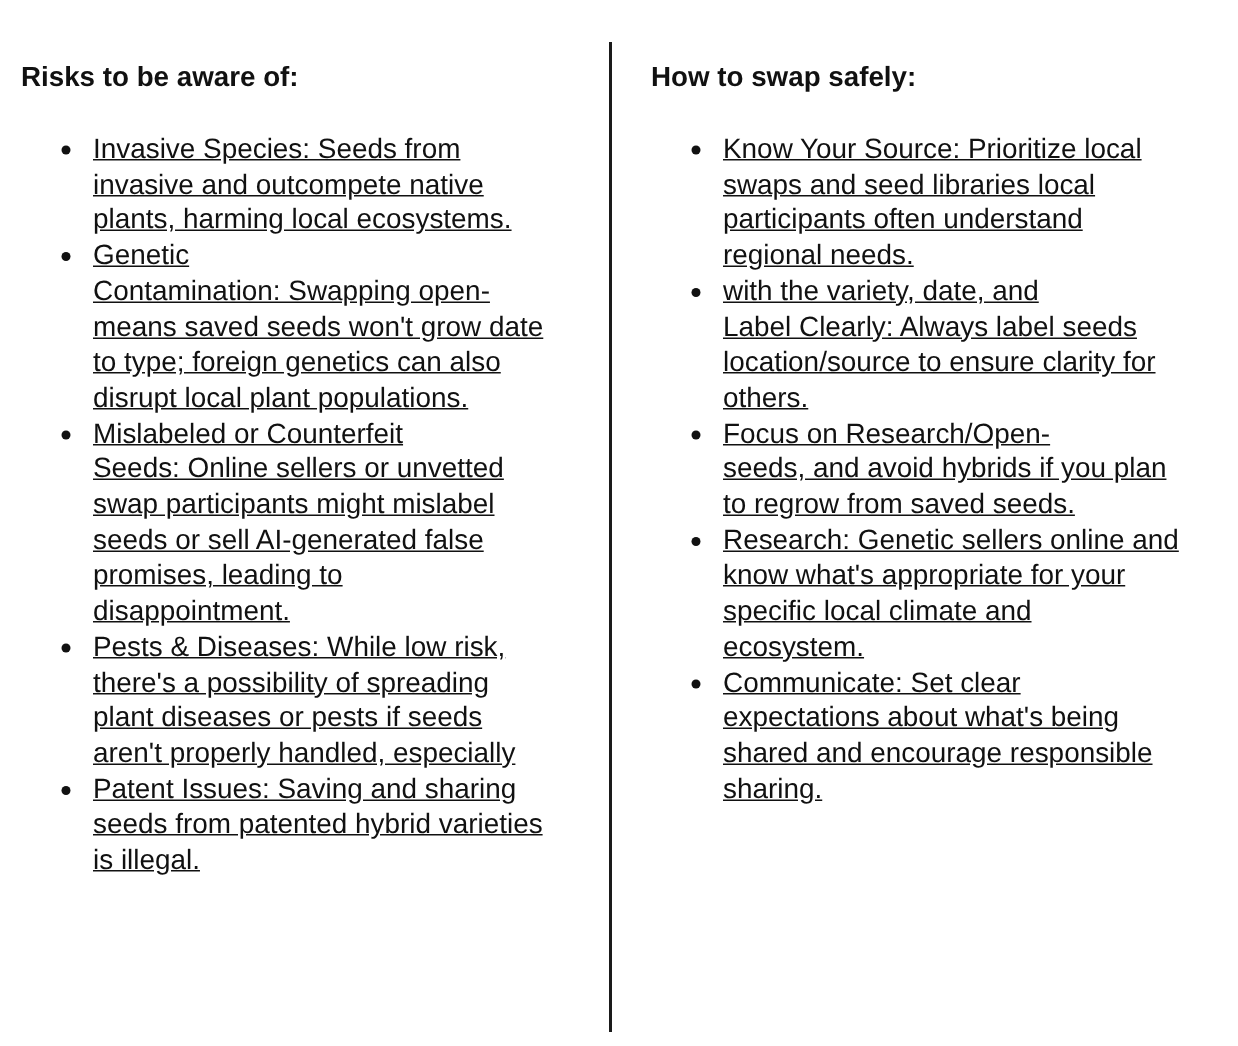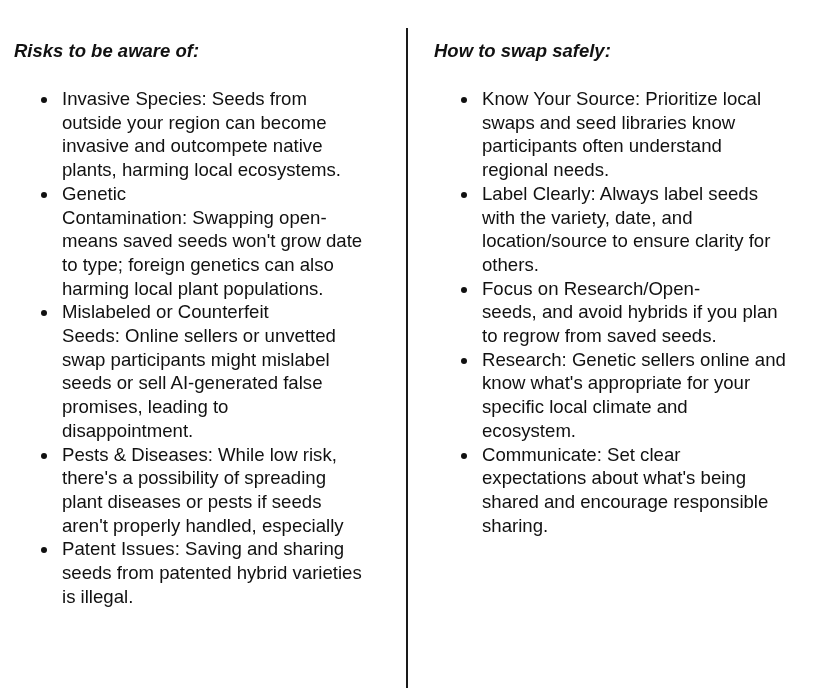--- a/index.html
+++ b/index.html
@@ -21,21 +21,20 @@
     }
     .col-left { left: 14px; width: 380px; }
     .col-right { left: 434px; width: 380px; }
     .heading {
       position: absolute;
       top: 39px;
       left: 0;
       margin: 0;
       font-size: 18.5px;
       font-weight: bold;
-      font-style: italic;
       line-height: 24px;
       white-space: nowrap;
     }
     .list {
       position: absolute;
       top: 87px;
       left: 0;
       margin: 0;
       padding: 0;
       list-style: none;
@@ -52,50 +51,50 @@
       left: 27px;
       top: 10px;
       width: 6px;
       height: 6px;
       border-radius: 50%;
       background: #111111;
     }
     .line {
       display: block;
       white-space: nowrap;
+      text-decoration: underline;
     }
     .divider {
       position: absolute;
       left: 406px;
       top: 28px;
       width: 2px;
       height: 660px;
       background: #1a1a1a;
     }
   </style>
 </head>
 <body>
 
 <div class="column col-left">
   <h2 class="heading">Risks to be aware of:</h2>
   <ul class="list">
       <li class="item">
         <span class="bullet"></span>
         <span class="line">Invasive Species: Seeds from</span>
-        <span class="line">outside your region can become</span>
         <span class="line">invasive and outcompete native</span>
         <span class="line">plants, harming local ecosystems.</span>
       </li>
       <li class="item">
         <span class="bullet"></span>
         <span class="line">Genetic</span>
         <span class="line">Contamination: Swapping open-</span>
         <span class="line">means saved seeds won't grow date</span>
         <span class="line">to type; foreign genetics can also</span>
-        <span class="line">harming local plant populations.</span>
+        <span class="line">disrupt local plant populations.</span>
       </li>
       <li class="item">
         <span class="bullet"></span>
         <span class="line">Mislabeled or Counterfeit</span>
         <span class="line">Seeds: Online sellers or unvetted</span>
         <span class="line">swap participants might mislabel</span>
         <span class="line">seeds or sell AI-generated false</span>
         <span class="line">promises, leading to</span>
         <span class="line">disappointment.</span>
       </li>
@@ -116,28 +115,28 @@
 </div>
 
 <div class="divider"></div>
 
 <div class="column col-right">
   <h2 class="heading">How to swap safely:</h2>
   <ul class="list">
       <li class="item">
         <span class="bullet"></span>
         <span class="line">Know Your Source: Prioritize local</span>
-        <span class="line">swaps and seed libraries know</span>
+        <span class="line">swaps and seed libraries local</span>
         <span class="line">participants often understand</span>
         <span class="line">regional needs.</span>
       </li>
       <li class="item">
         <span class="bullet"></span>
+        <span class="line">with the variety, date, and</span>
         <span class="line">Label Clearly: Always label seeds</span>
-        <span class="line">with the variety, date, and</span>
         <span class="line">location/source to ensure clarity for</span>
         <span class="line">others.</span>
       </li>
       <li class="item">
         <span class="bullet"></span>
         <span class="line">Focus on Research/Open-</span>
         <span class="line">seeds, and avoid hybrids if you plan</span>
         <span class="line">to regrow from saved seeds.</span>
       </li>
       <li class="item">

